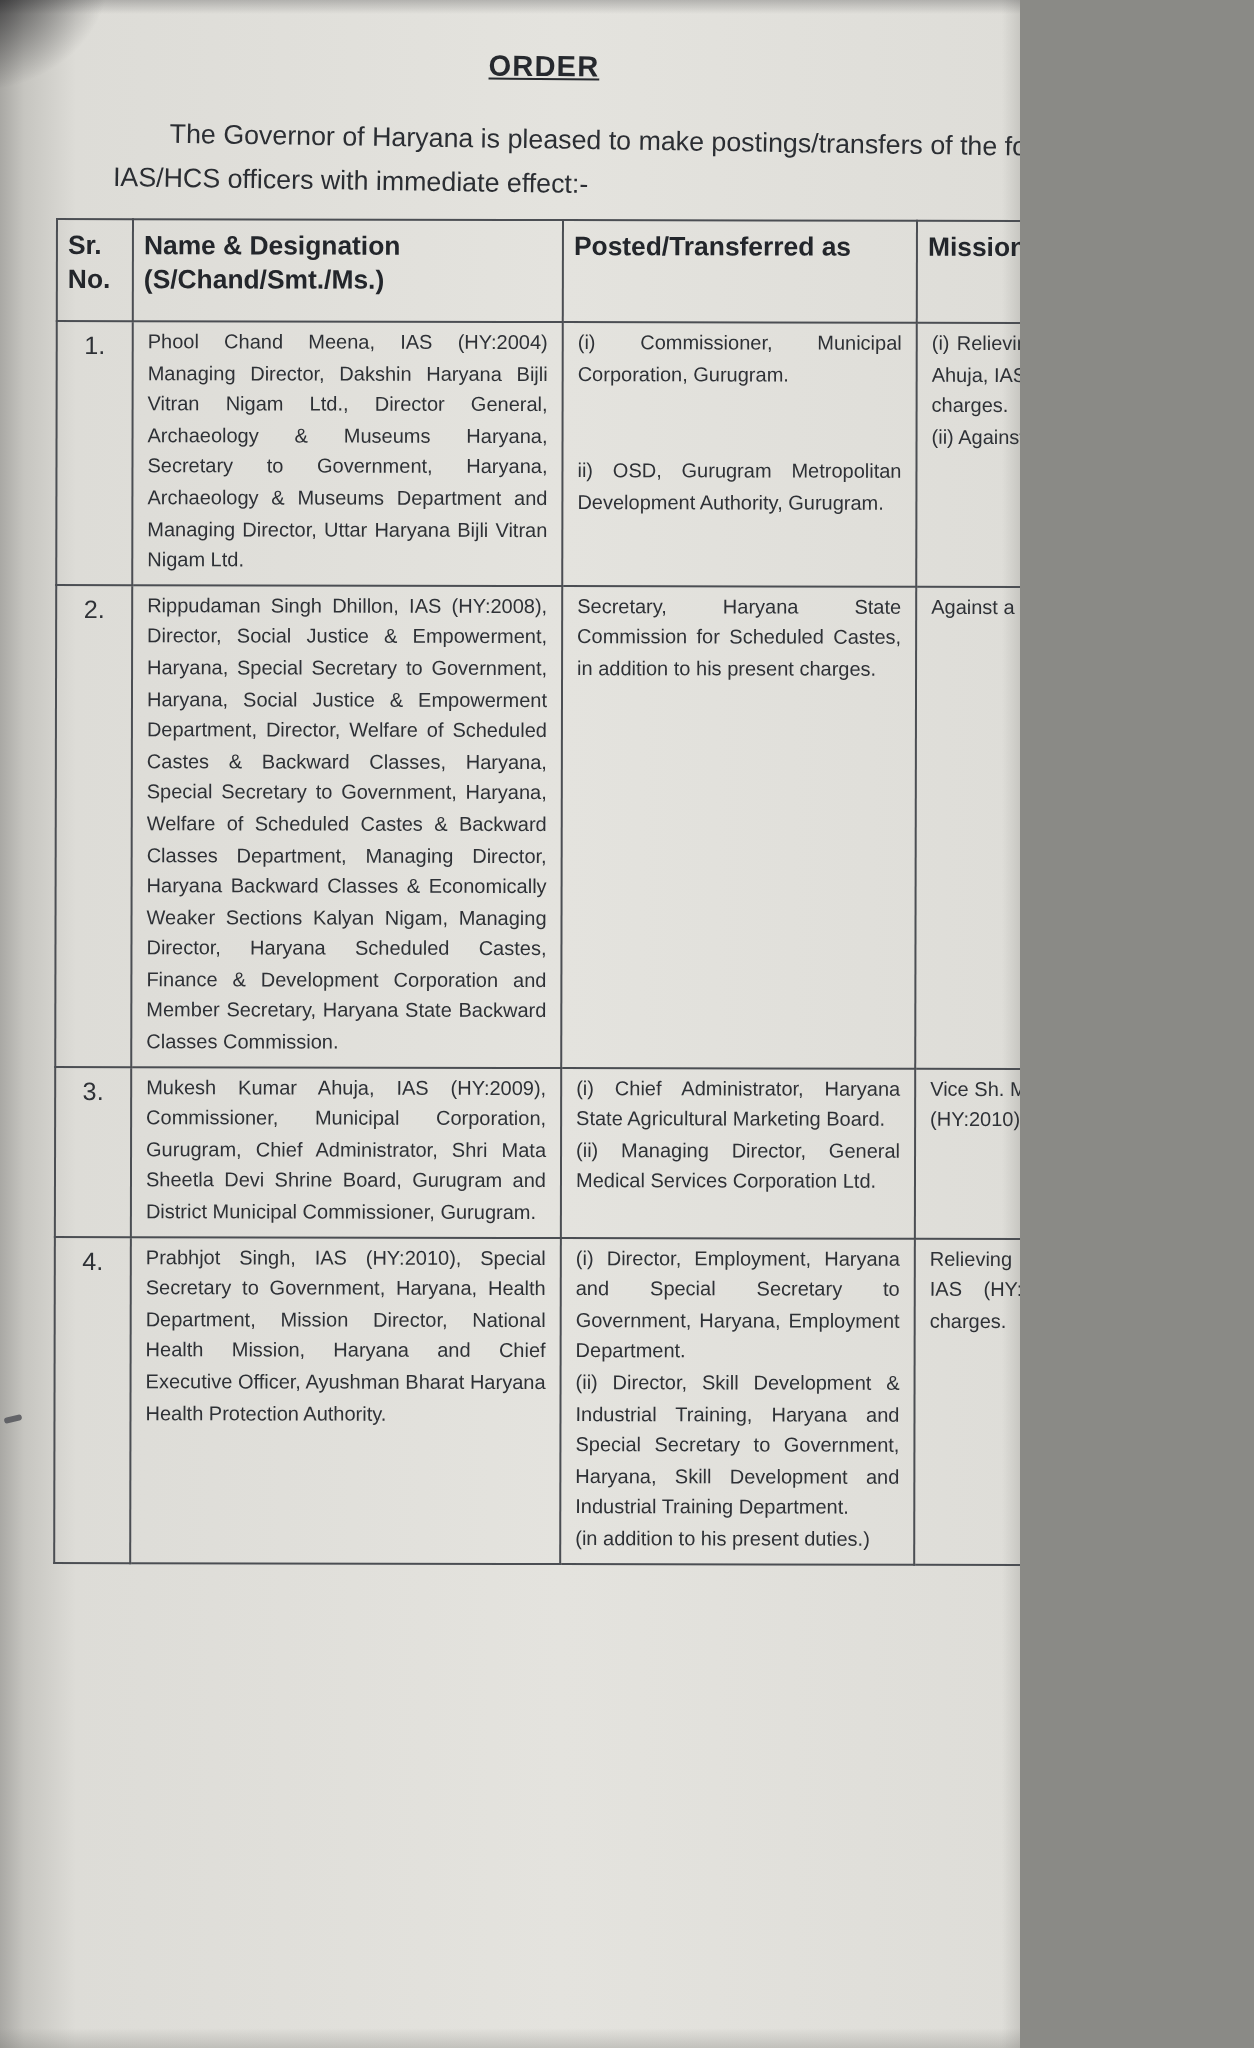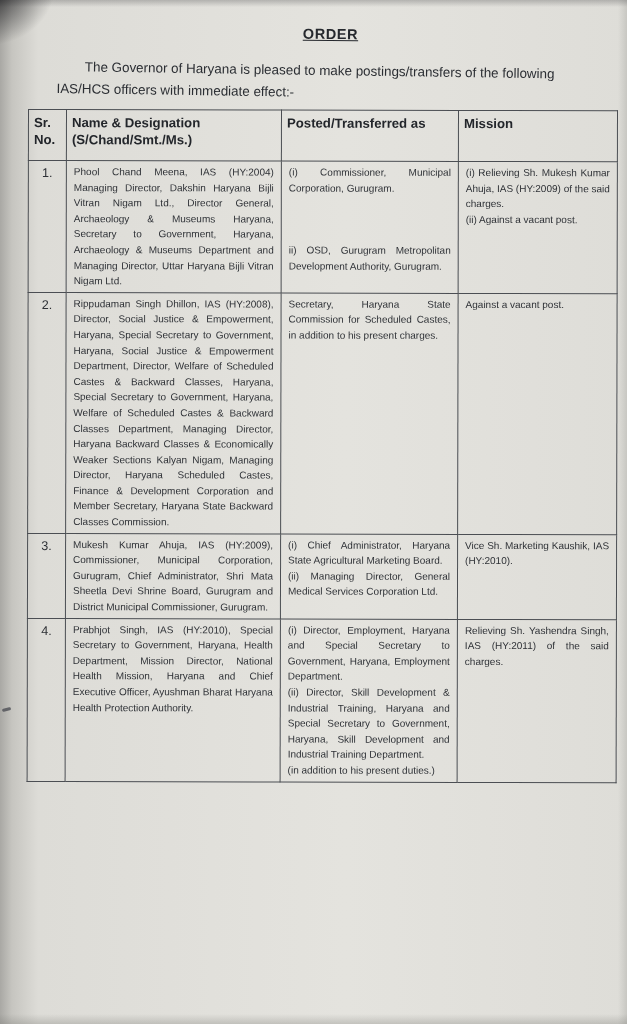--- a/index.html
+++ b/index.html
@@ -1,18 +1,18 @@
 <!DOCTYPE html>
 <html><head>
 <meta charset="utf-8">
 <style>
   html,body{margin:0;padding:0;background:#8a8a86;}
   .page{
     position:relative;
-    width:627px;height:1024px;
+    width:510px;height:1024px;
     overflow:hidden;
     font-family:"Liberation Sans", sans-serif;
     color:#2e3136;
     background:
       radial-gradient(95px 80px at -14px -12px, rgba(25,25,28,.92), rgba(25,25,28,0) 72%),
       linear-gradient(180deg, rgba(70,70,72,.30) 0, rgba(70,70,72,0) 7px),
       linear-gradient(0deg, rgba(110,110,105,.28) 0, rgba(110,110,105,0) 10px),
       linear-gradient(270deg, rgba(120,120,115,.22) 0, rgba(120,120,115,0) 9px),
       linear-gradient(90deg, #a9a8a4 0, #c6c5c0 12px, #dddcd7 38px, #e4e3de 55%, #deddd8 100%),
       #e0dfda;
@@ -62,21 +62,21 @@
     font-size:10px;line-height:15.6px;
     text-align:justify;
     color:#2e3136;
   }
   .order-table td.sr{
     text-align:center;
     padding-top:5px;
     font-size:12.6px;
   }
   .order-table td p{margin:0;}
-  .order-table td p.gap{margin-top:47px;}
+  .order-table td p.gap{margin-top:33px;}
   col.c-sr{width:38px;}
   col.c-name{width:215px;}
   col.c-posted{width:177px;}
   col.c-remarks{width:159px;}
 </style>
 </head>
 <body>
 
 <div class="page">
   <div class="edge-mark"></div>

